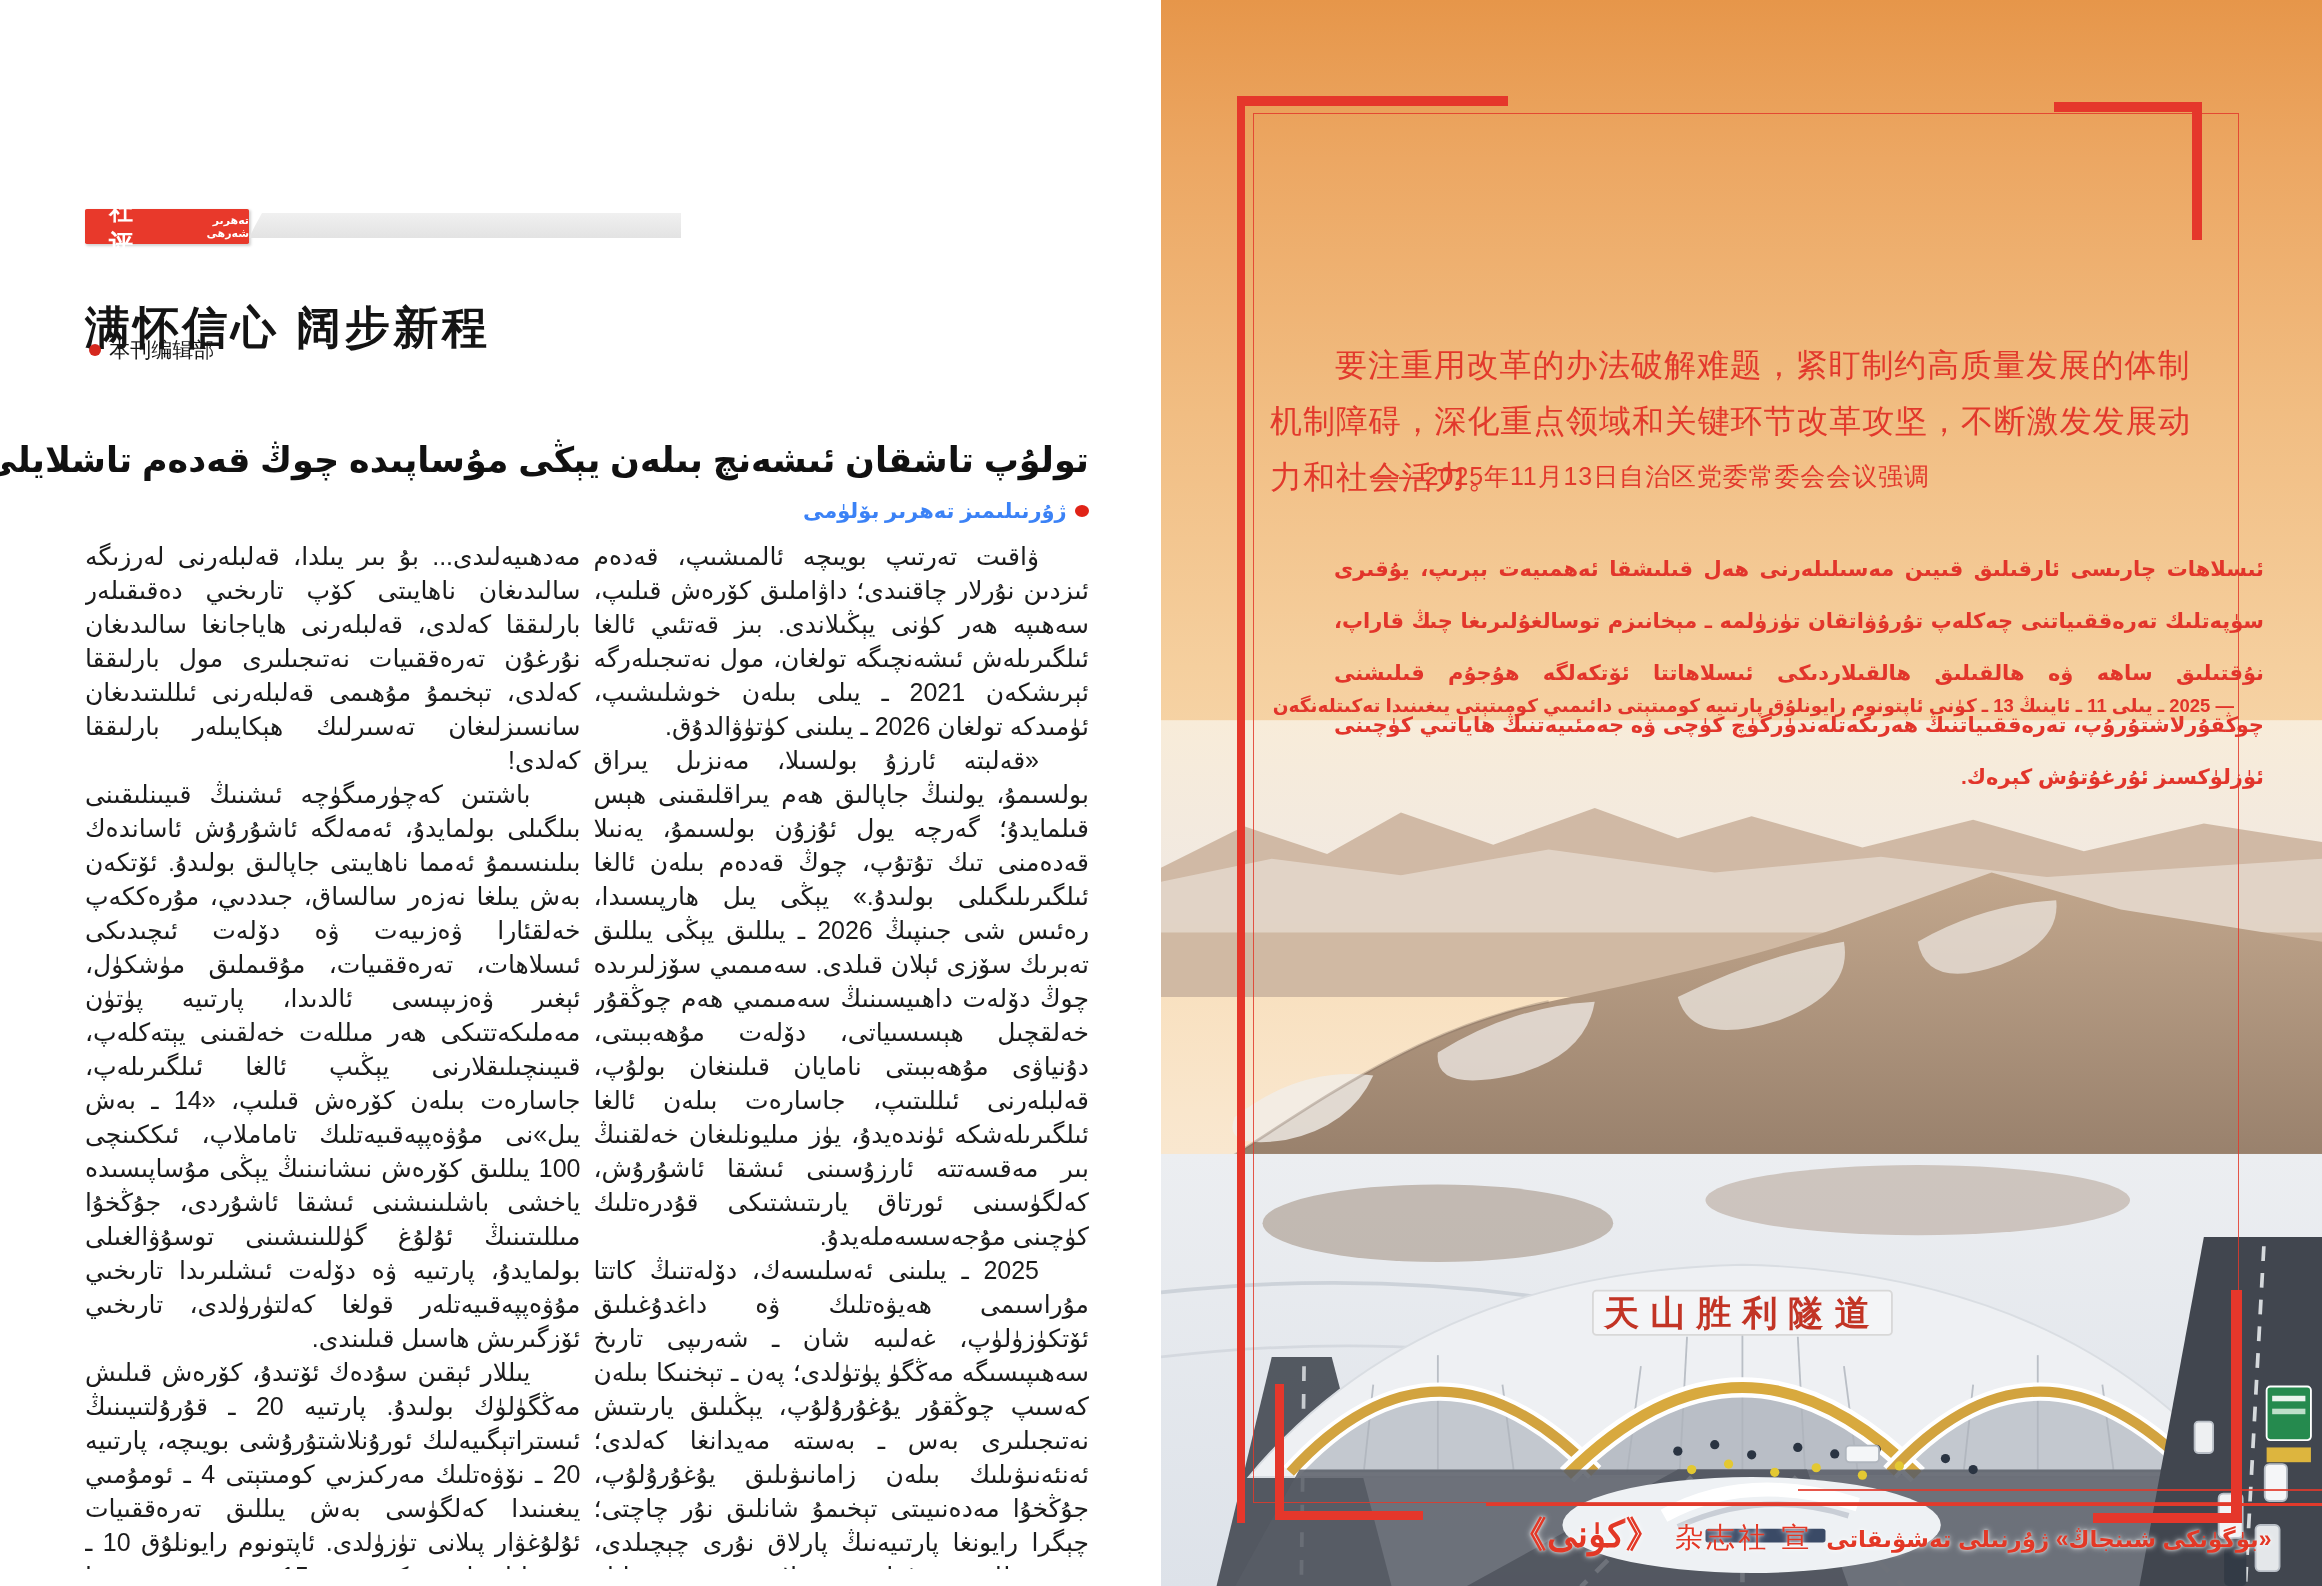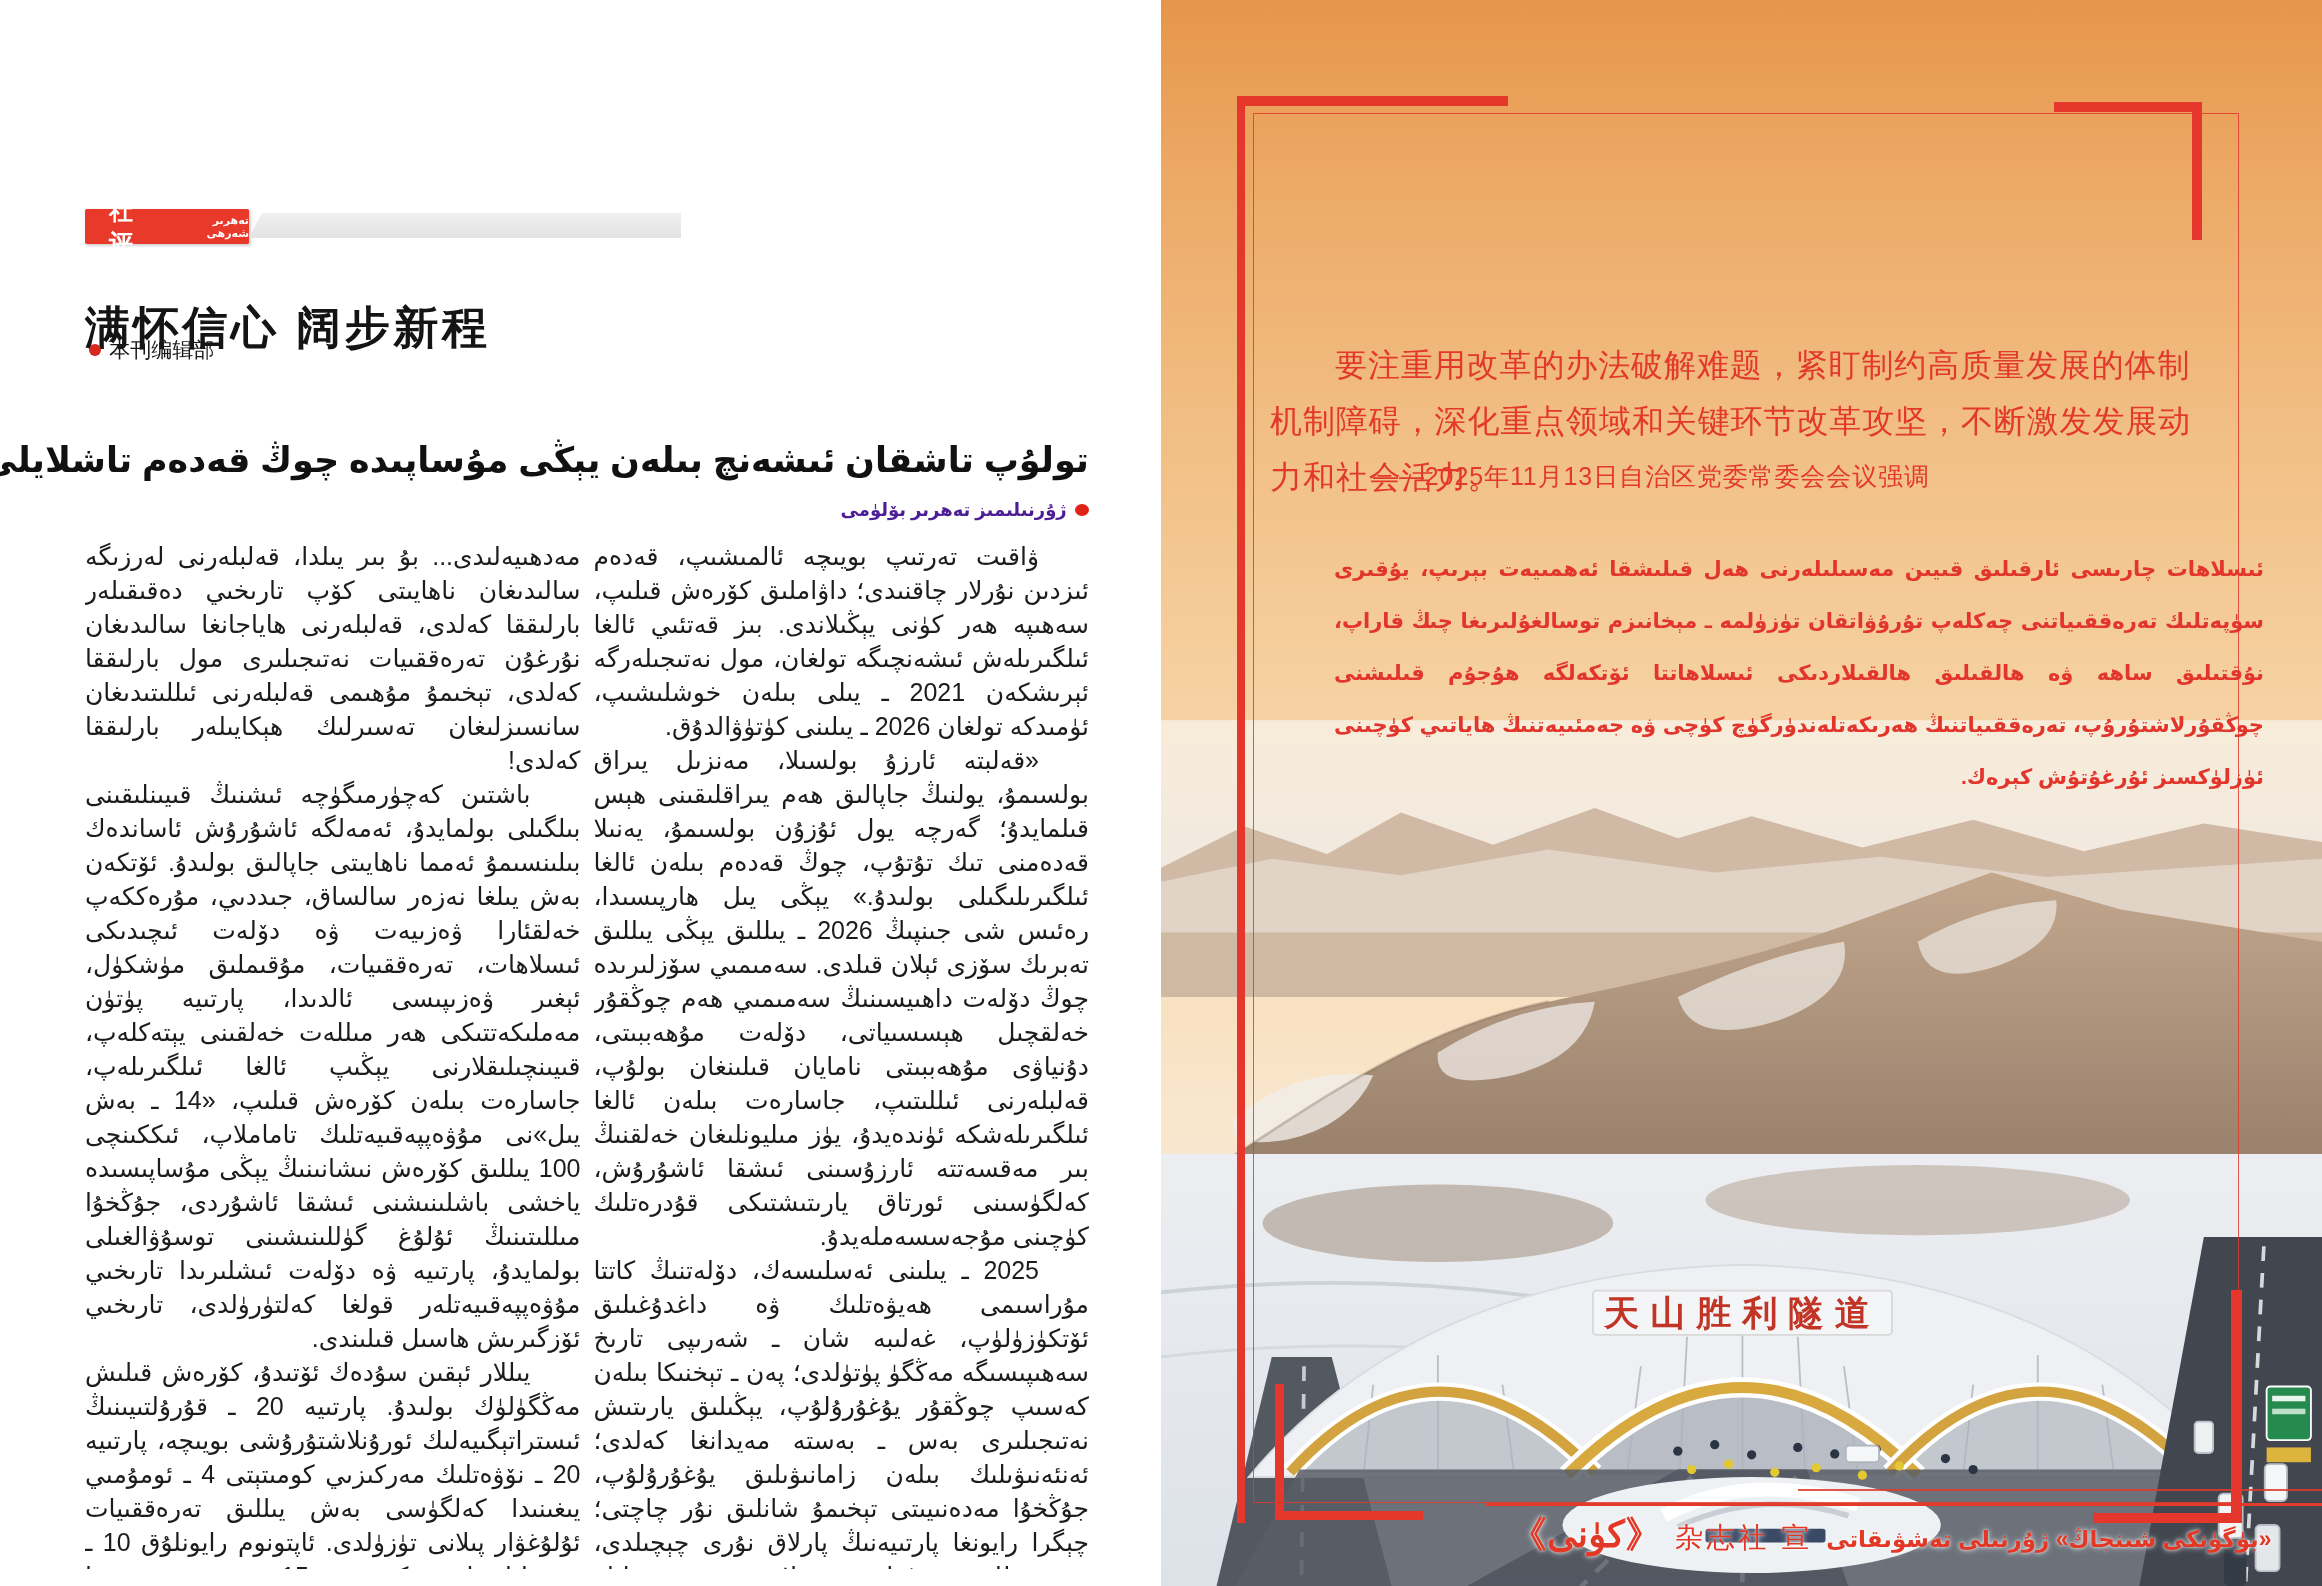--- a/index.html
+++ b/index.html
@@ -20,21 +20,21 @@
   .tag-bar{left:249px;top:213px;width:432px;height:25px;background:linear-gradient(180deg,#f0f0f0,#e3e3e3);
            clip-path:polygon(13px 0,100% 0,100% 100%,0 100%,5.5px 55%);}
   .title{left:85px;top:268px;font-size:45px;font-weight:900;color:#141414;letter-spacing:3.7px;white-space:nowrap;}
   .byline{left:89px;top:336px;display:flex;align-items:center;gap:8.3px;}
   .dot{width:12px;height:12px;border-radius:50%;background:#d5281e;flex:0 0 auto;}
   .byline-text{font-size:21px;color:#171717;}
   .ug-headline{left:240px;right:72px;top:406px;direction:rtl;text-align:right;
                font-size:35px;font-weight:700;color:#111;line-height:1.4;white-space:nowrap;}
   .ug-byline{right:72px;top:499px;direction:rtl;display:flex;align-items:center;gap:8.3px;}
   .ug-byline .dot{width:14px;height:12px;background:#e02317;}
-  .ug-byline-text{font-size:18px;font-weight:700;color:#4c1d95;}
+  .ug-byline-text{font-size:21px;font-weight:700;color:#3b82f6;}
   .columns{left:85px;top:539px;width:1004px;height:1030px;display:flex;gap:13px;overflow:hidden;}
   .col{flex:1 1 0;overflow:hidden;}
   .col p{margin:0;font-size:25px;line-height:34px;color:#1c1c1c;text-align:justify;text-indent:2em;}
   .col p.cont{text-indent:0;}
 
   
   .frame-thin{left:92px;top:113px;width:986px;height:1390px;border:1.8px solid rgba(226,58,43,.85);box-sizing:border-box;}
   .bracket{background:#e5372b;}
   .br-tl-h{left:76px;top:96px;width:271px;height:10px;}
   .br-l-v{left:76px;top:96px;width:8.3px;height:1427px;}
@@ -237,16 +237,17 @@
     <div class="abs bracket br-tr-h"></div>
     <div class="abs bracket br-tr-v"></div>
     <div class="abs bracket br-bl-v"></div>
     <div class="abs bracket br-bl-h"></div>
     <div class="abs bracket br-br-v"></div>
     <div class="abs bracket br-br-h"></div>
 
     <p class="abs quote-cn">要注重用改革的办法破解难题，紧盯制约高质量发展的体制机制障碍，深化重点领域和关键环节改革攻坚，不断激发发展动力和社会活力。</p>
     <div class="abs quote-attr-cn">——2025年11月13日自治区党委常委会会议强调</div>
     <p class="abs quote-ug" dir="rtl">ئىسلاھات چارىسى ئارقىلىق قىيىن مەسىلىلەرنى ھەل قىلىشقا ئەھمىيەت بېرىپ، يۇقىرى سۈپەتلىك تەرەققىياتنى چەكلەپ تۇرۇۋاتقان تۈزۈلمە ـ مېخانىزم توسالغۇلىرىغا چىڭ قاراپ، نۇقتىلىق ساھە ۋە ھالقىلىق ھالقىلاردىكى ئىسلاھاتتا ئۆتكەلگە ھۇجۇم قىلىشنى چوڭقۇرلاشتۇرۇپ، تەرەققىياتنىڭ ھەرىكەتلەندۈرگۈچ كۈچى ۋە جەمئىيەتنىڭ ھاياتىي كۈچىنى ئۈزلۈكسىز ئۇرغۇتۇش كېرەك.</p>
+    <div class="abs quote-attr-ug" dir="rtl">— 2025 ـ يىلى 11 ـ ئاينىڭ 13 ـ كۈنى ئاپتونوم رايونلۇق پارتىيە كومىتېتى دائىمىي كومىتېتى يىغىنىدا تەكىتلەنگەن</div>
 
   </section>
 </div>
 
 
 </body></html>

